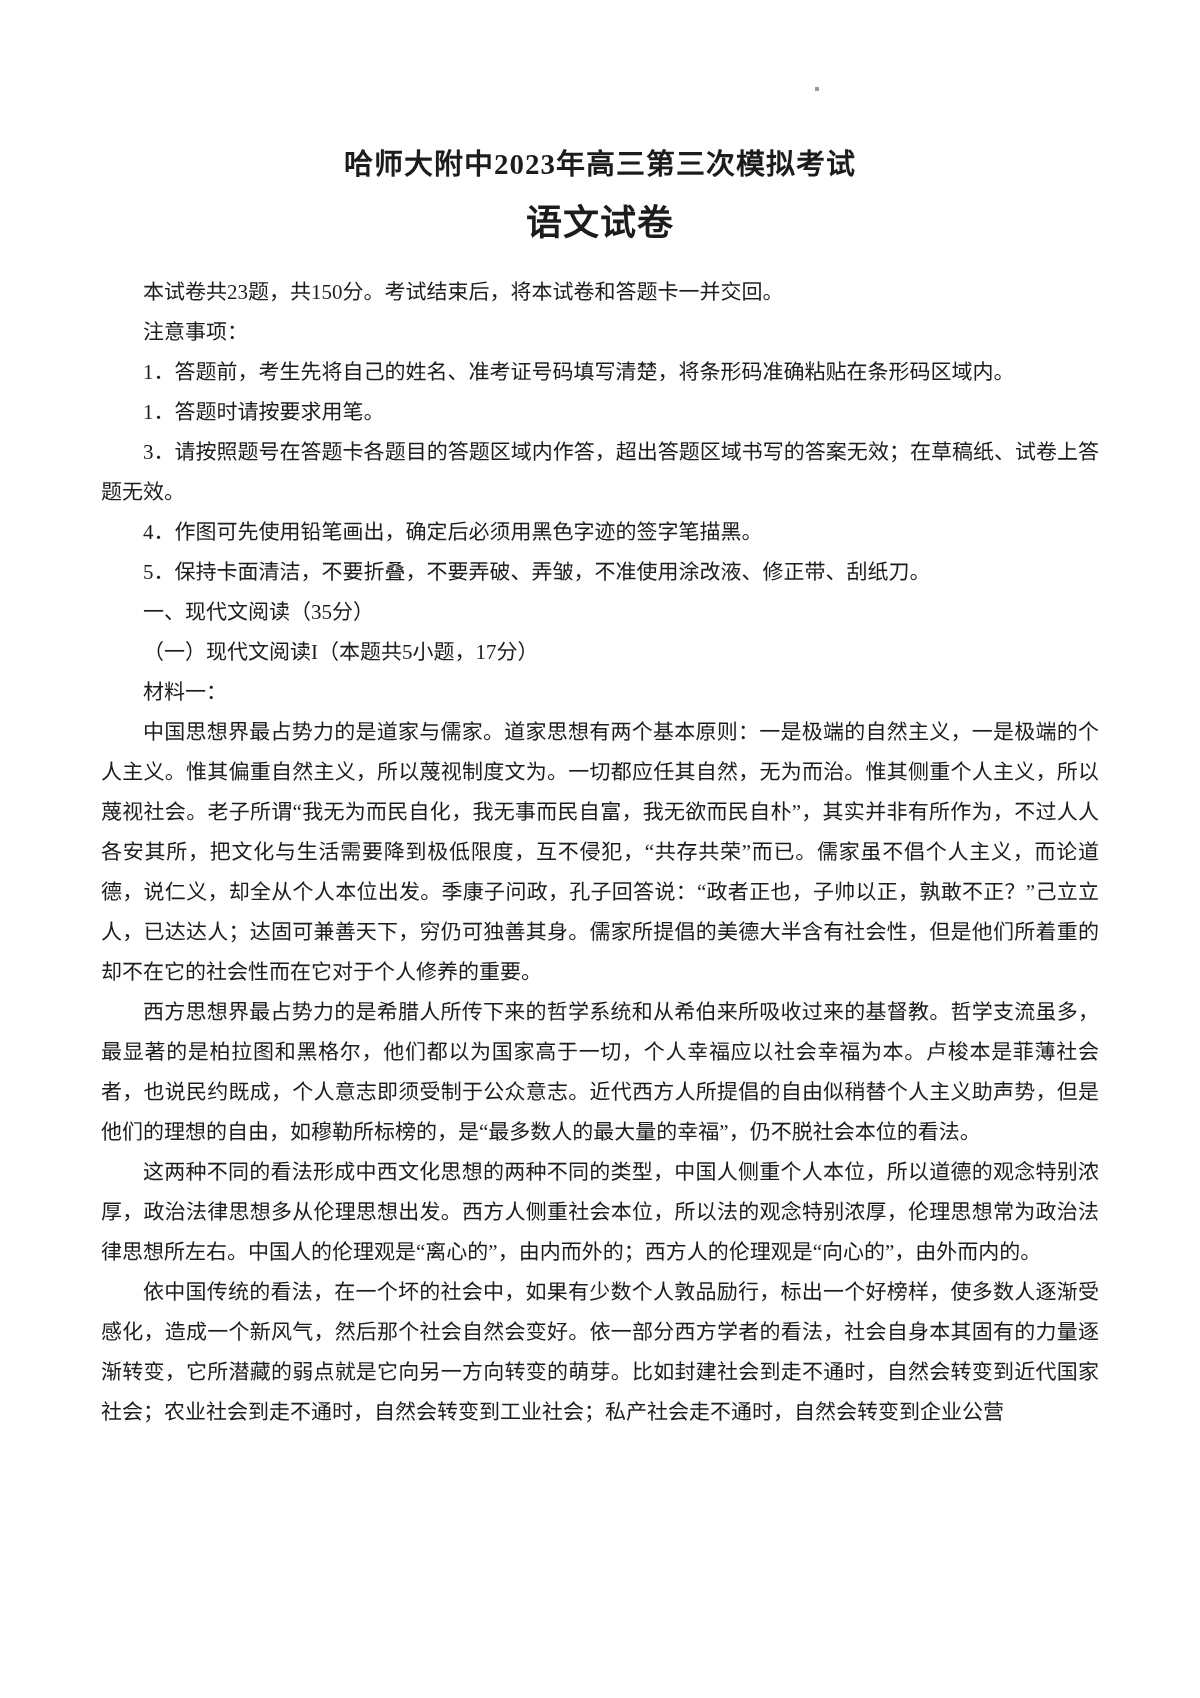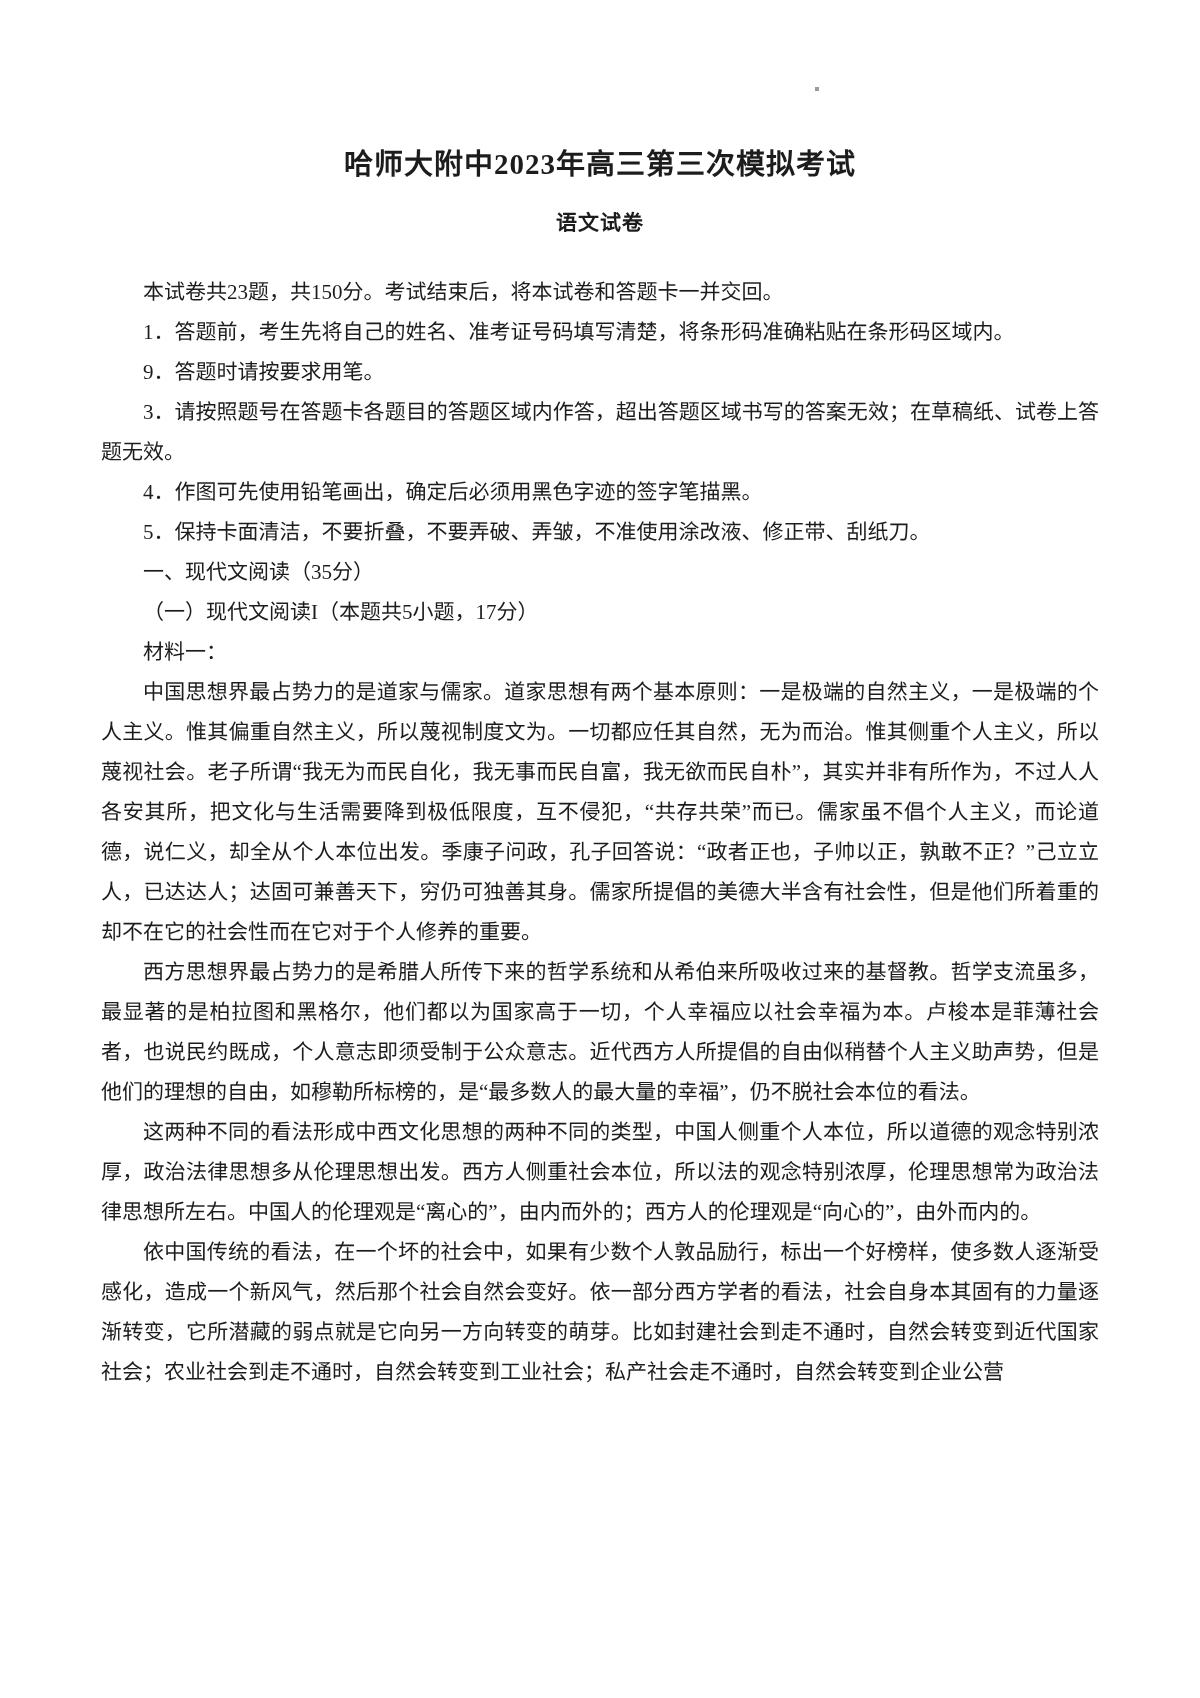--- a/index.html
+++ b/index.html
@@ -35,21 +35,21 @@
     margin: 145px 0 0 0;
     text-align: center;
     font-size: 29px;
     line-height: 38px;
     font-weight: bold;
     letter-spacing: 1px;
   }
   .subtitle {
     margin: 22px 0 0 0;
     text-align: center;
-    font-size: 21px;
+    font-size: 36px;
     line-height: 37px;
     font-weight: bold;
     letter-spacing: 1px;
   }
   .doc-body {
     margin-top: 30px;
   }
   .doc-body p {
     margin: 0;
     text-indent: 2em;
@@ -64,24 +64,25 @@
   <div class="scan-dot"></div>
 
   <h1 class="title">哈师大附中2023年高三第三次模拟考试</h1>
 
   <h2 class="subtitle">语文试卷</h2>
 
   <div class="doc-body">
 
     <p>本试卷共23题，共150分。考试结束后，将本试卷和答题卡一并交回。</p>
 
+    <p>注意事项：</p>
 
     <p>1．答题前，考生先将自己的姓名、准考证号码填写清楚，将条形码准确粘贴在条形码区域内。</p>
 
-    <p>9．答题时请按要求用笔。</p>
+    <p>1．答题时请按要求用笔。</p>
 
     <p>3．请按照题号在答题卡各题目的答题区域内作答，超出答题区域书写的答案无效；在草稿纸、试卷上答题无效。</p>
 
     <p>4．作图可先使用铅笔画出，确定后必须用黑色字迹的签字笔描黑。</p>
 
     <p>5．保持卡面清洁，不要折叠，不要弄破、弄皱，不准使用涂改液、修正带、刮纸刀。</p>
 
     <p>一、现代文阅读（35分）</p>
 
     <p>（一）现代文阅读I（本题共5小题，17分）</p>

